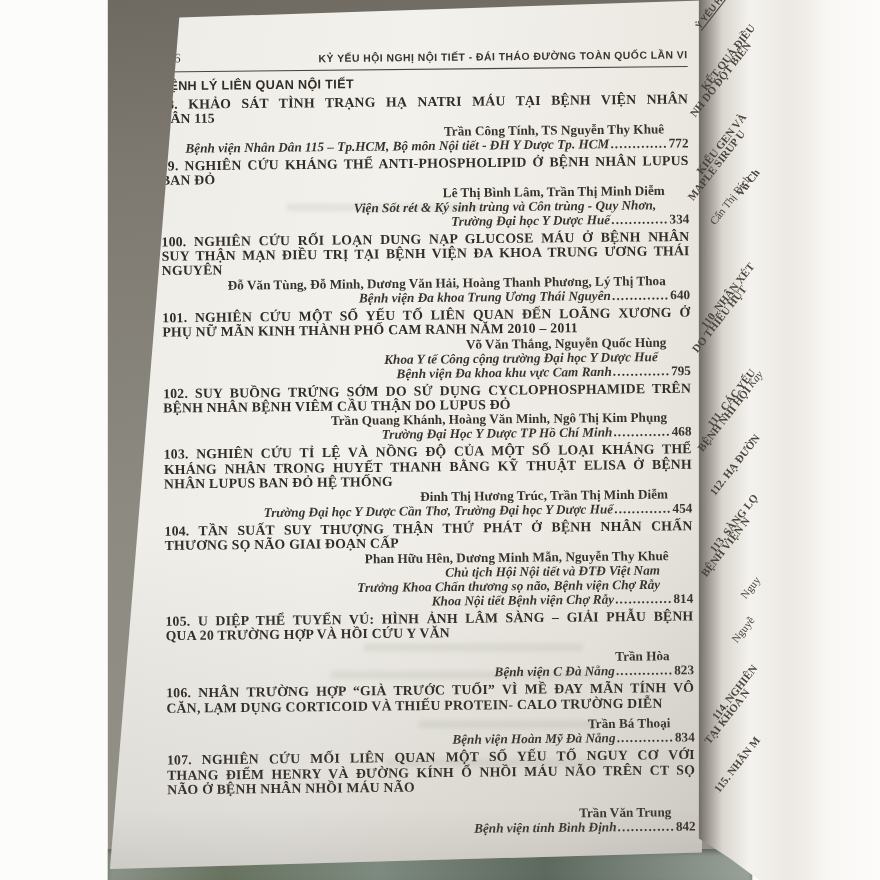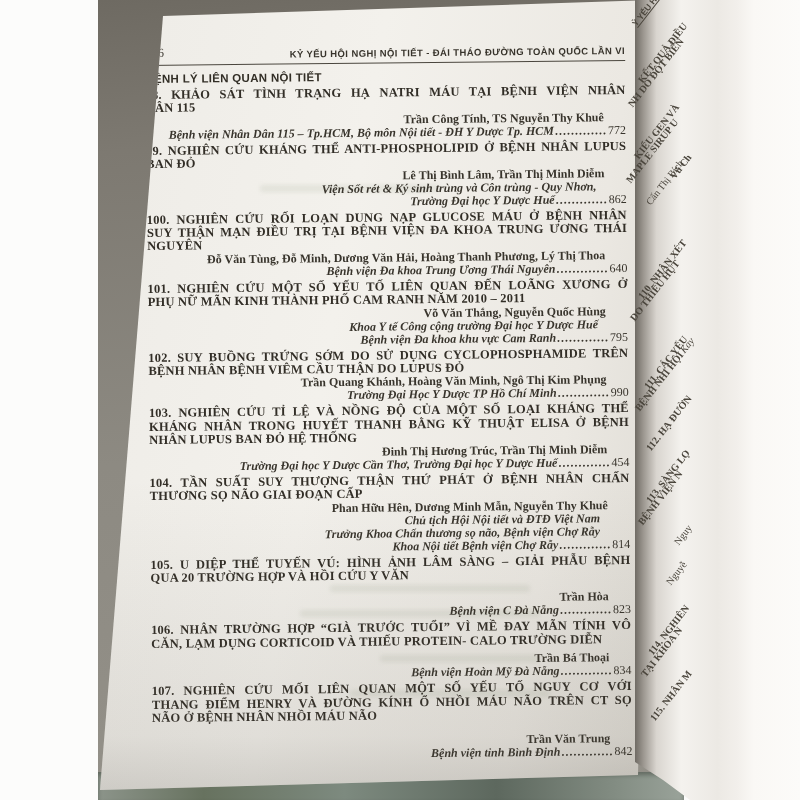--- a/index.html
+++ b/index.html
@@ -57,21 +57,21 @@
   .section-title{font-family:"Liberation Sans",sans-serif;font-weight:700;font-size:11.5px;
                  letter-spacing:.3px;margin-bottom:4px;color:#322e26;}
   .entry{margin-bottom:3px;}
   .tline{font-size:12.5px;font-weight:700;line-height:13.4px;letter-spacing:.2px;
          text-align:justify;text-align-last:justify;color:#322e27;}
   .tline.last{text-align-last:left;}
   .authors{font-size:12px;font-weight:700;line-height:13px;text-align:right;padding-right:22px;}
   .aff{font-size:12px;font-style:italic;font-weight:600;line-height:13px;text-align:right;padding-right:30px;}
   .aff.last{padding-right:0;}
   .dots{font-style:normal;letter-spacing:1px;padding:0 1px;}
-  .pg{font-style:normal;font-weight:400;}
+  .pg{font-style:normal;font-weight:700;}
   .entry:nth-child(8) .authors{margin-top:10px;}
   .entry:nth-child(9) .authors{margin-top:5px;}
   .entry:nth-child(10) .authors{margin-top:12px;}
 </style>
 </head>
 <body>
 
 <div class="stage">
   <div class="backdrop"></div>
   <div class="marble"></div>
@@ -94,41 +94,41 @@
             <div class="tline">98. KHẢO SÁT TÌNH TRẠNG HẠ NATRI MÁU TẠI BỆNH VIỆN NHÂN</div>
             <div class="tline last">DÂN 115</div>
             <div class="authors">Trần Công Tính, TS Nguyễn Thy Khuê</div>
             <div class="aff last"><span>Bệnh viện Nhân Dân 115 – Tp.HCM, Bộ môn Nội tiết - ĐH Y Dược Tp. HCM</span><span class="dots">.............</span><span class="pg">772</span></div>
           </div>
           <div class="entry">
             <div class="tline">99. NGHIÊN CỨU KHÁNG THỂ ANTI-PHOSPHOLIPID Ở BỆNH NHÂN LUPUS</div>
             <div class="tline last">BAN ĐỎ</div>
             <div class="authors">Lê Thị Bình Lâm, Trần Thị Minh Diễm</div>
             <div class="aff">Viện Sốt rét &amp; Ký sinh trùng và Côn trùng - Quy Nhơn,</div>
-            <div class="aff last"><span>Trường Đại học Y Dược Huế</span><span class="dots">.............</span><span class="pg">862</span></div>
+            <div class="aff last"><span>Trường Đại học Y Dược Huế</span><span class="dots">.............</span><span class="pg">334</span></div>
           </div>
           <div class="entry">
             <div class="tline">100. NGHIÊN CỨU RỐI LOẠN DUNG NẠP GLUCOSE MÁU Ở BỆNH NHÂN</div>
             <div class="tline">SUY THẬN MẠN ĐIỀU TRỊ TẠI BỆNH VIỆN ĐA KHOA TRUNG ƯƠNG THÁI</div>
             <div class="tline last">NGUYÊN</div>
             <div class="authors">Đỗ Văn Tùng, Đỗ Minh, Dương Văn Hải, Hoàng Thanh Phương, Lý Thị Thoa</div>
             <div class="aff last"><span>Bệnh viện Đa khoa Trung Ương Thái Nguyên</span><span class="dots">.............</span><span class="pg">640</span></div>
           </div>
           <div class="entry">
             <div class="tline">101. NGHIÊN CỨU MỘT SỐ YẾU TỐ LIÊN QUAN ĐẾN LOÃNG XƯƠNG Ở</div>
             <div class="tline last">PHỤ NỮ MÃN KINH THÀNH PHỐ CAM RANH NĂM 2010 – 2011</div>
             <div class="authors">Võ Văn Thắng, Nguyễn Quốc Hùng</div>
             <div class="aff">Khoa Y tế Công cộng trường Đại học Y Dược Huế</div>
             <div class="aff last"><span>Bệnh viện Đa khoa khu vực Cam Ranh</span><span class="dots">.............</span><span class="pg">795</span></div>
           </div>
           <div class="entry">
             <div class="tline">102. SUY BUỒNG TRỨNG SỚM DO SỬ DỤNG CYCLOPHOSPHAMIDE TRÊN</div>
             <div class="tline last">BỆNH NHÂN BỆNH VIÊM CẦU THẬN DO LUPUS ĐỎ</div>
             <div class="authors">Trần Quang Khánh, Hoàng Văn Minh, Ngô Thị Kim Phụng</div>
-            <div class="aff last"><span>Trường Đại Học Y Dược TP Hồ Chí Minh</span><span class="dots">.............</span><span class="pg">990</span></div>
+            <div class="aff last"><span>Trường Đại Học Y Dược TP Hồ Chí Minh</span><span class="dots">.............</span><span class="pg">468</span></div>
           </div>
           <div class="entry">
             <div class="tline">103. NGHIÊN CỨU TỈ LỆ VÀ NỒNG ĐỘ CỦA MỘT SỐ LOẠI KHÁNG THỂ</div>
             <div class="tline">KHÁNG NHÂN TRONG HUYẾT THANH BẰNG KỸ THUẬT ELISA Ở BỆNH</div>
             <div class="tline last">NHÂN LUPUS BAN ĐỎ HỆ THỐNG</div>
             <div class="authors">Đinh Thị Hương Trúc, Trần Thị Minh Diễm</div>
             <div class="aff last"><span>Trường Đại học Y Dược Cần Thơ, Trường Đại học Y Dược Huế</span><span class="dots">.............</span><span class="pg">454</span></div>
           </div>
           <div class="entry">
             <div class="tline">104. TẦN SUẤT SUY THƯỢNG THẬN THỨ PHÁT Ở BỆNH NHÂN CHẤN</div>

